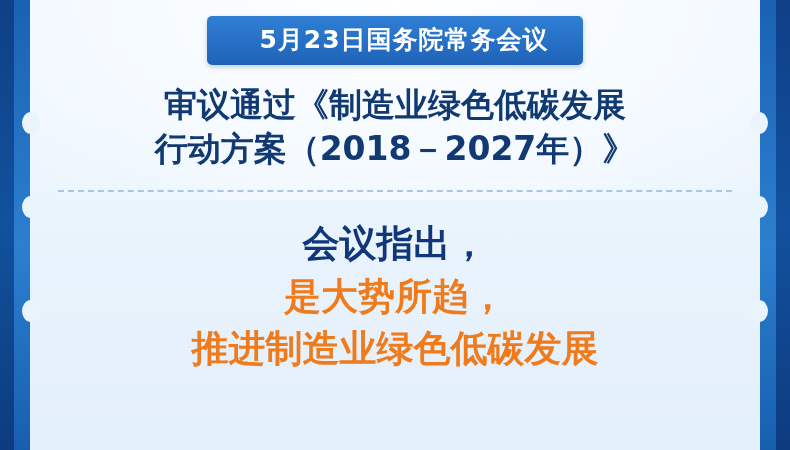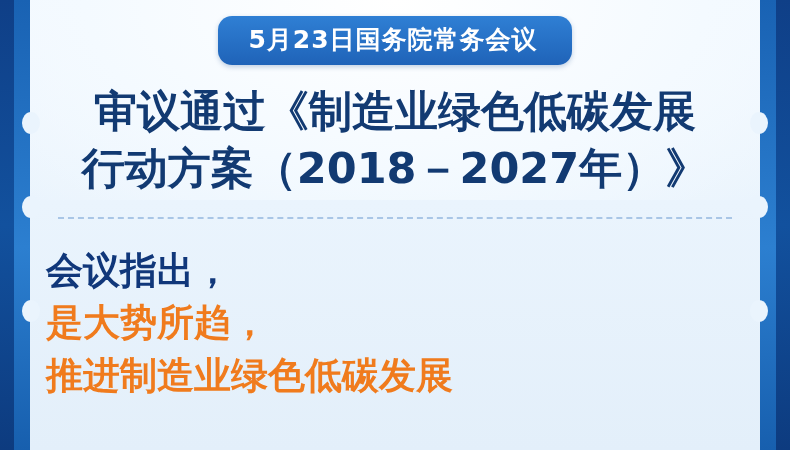--- a/index.html
+++ b/index.html
@@ -80,51 +80,51 @@
     display: flex;
     justify-content: center;
     margin-top: 16px;
   }
   .badge {
     background: linear-gradient(180deg, #2f7fd4 0%, #1f63b8 100%);
     color: #ffffff;
     font-size: 25px;
     font-weight: bold;
     letter-spacing: 1px;
-    padding: 7px 34px 9px 30px;
-    border-radius: 14px;
+    padding: 7px 34px 9px 52px;
+    border-radius: 5px;
     box-shadow: 0 2px 5px rgba(20,70,140,0.25);
     white-space: nowrap;
     font-family: "DejaVu Sans", "Liberation Sans", sans-serif;
   }
 
   
   .headline {
     margin-top: 18px;
     text-align: center;
     color: #123a72;
-    font-size: 43px;
+    font-size: 33px;
     font-weight: bold;
     line-height: 1.32;
     letter-spacing: 0px;
     font-family: "DejaVu Sans", "Liberation Sans", sans-serif;
   }
   .headline .line { display: block; white-space: nowrap; }
 
   
   .divider {
     margin: 20px 12px 0 12px;
     border-top: 2px dashed #a9c6e6;
     height: 0;
   }
 
   
   .body-block {
     margin-top: 26px;
-    text-align: left;
+    text-align: center;
     font-family: Liberation Serif, serif;
   }
   .body-line {
     display: block;
     font-size: 37px;
     font-weight: bold;
     line-height: 1.42;
     white-space: nowrap;
   }
   .body-line.blue   { color: #10377a; }

